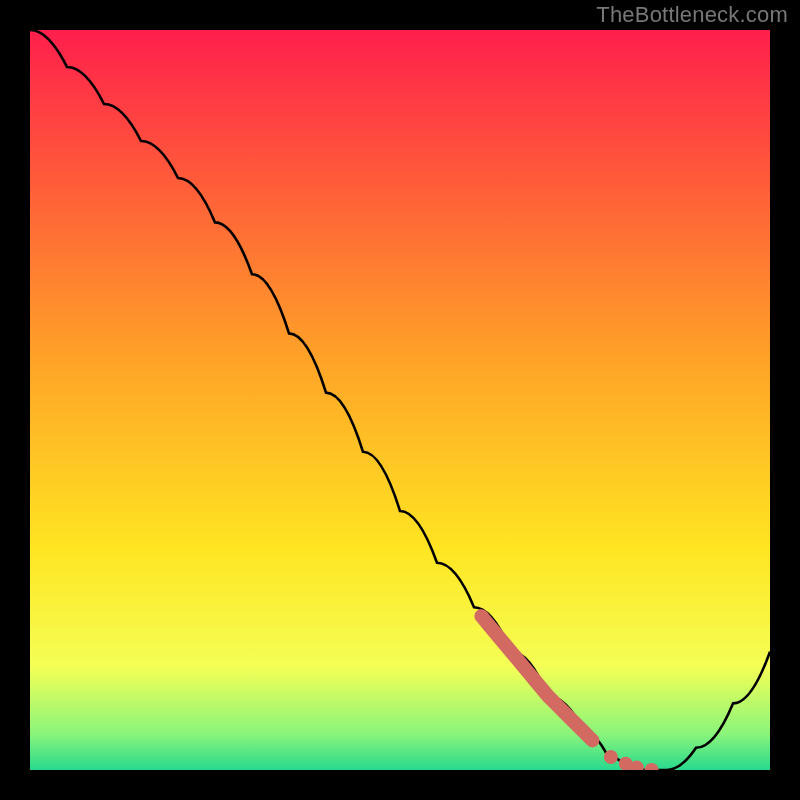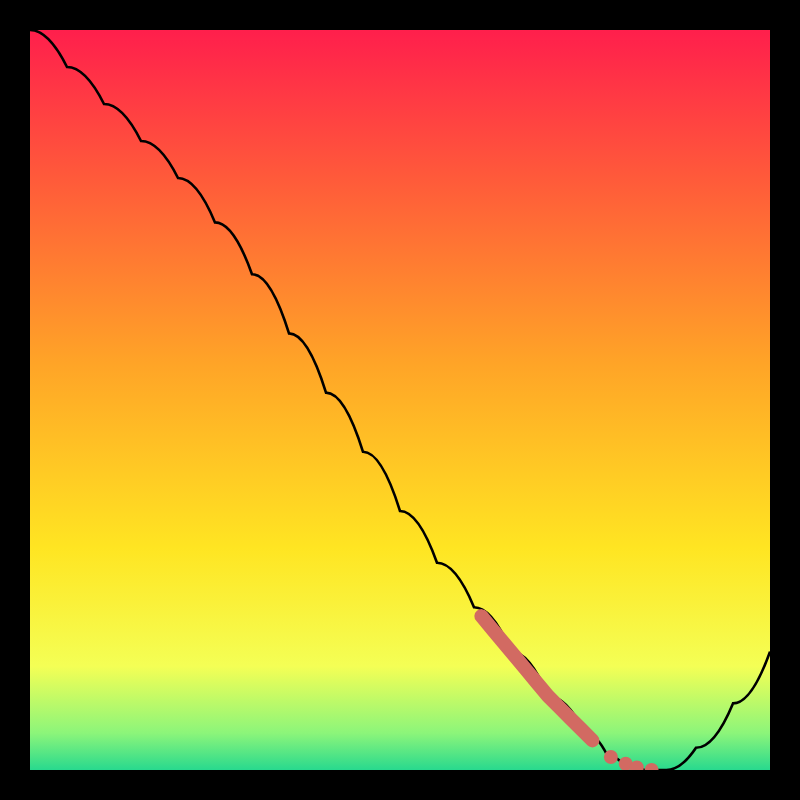--- a/index.html
+++ b/index.html
@@ -44,20 +44,21 @@
     left: 0;
     top: 0;
     width: 740px;
     height: 740px;
   }
 </style>
 </head>
 <body>
 <div class="outer">
 
+  <div class="attribution">TheBottleneck.com</div>
 
   <div class="plot-frame">
     <div class="plot-area">
 
       <svg class="gradient-bg" viewBox="0 0 740 740" preserveAspectRatio="none">
         <defs>
           <linearGradient id="bg-grad" x1="0" y1="0" x2="0" y2="1">
             <stop id="gstop0" offset="0%" stop-color="#ff1f4c"></stop>
             <stop id="gstop1" offset="20%" stop-color="#ff5a3a"></stop>
             <stop id="gstop2" offset="45%" stop-color="#ffa427"></stop>

